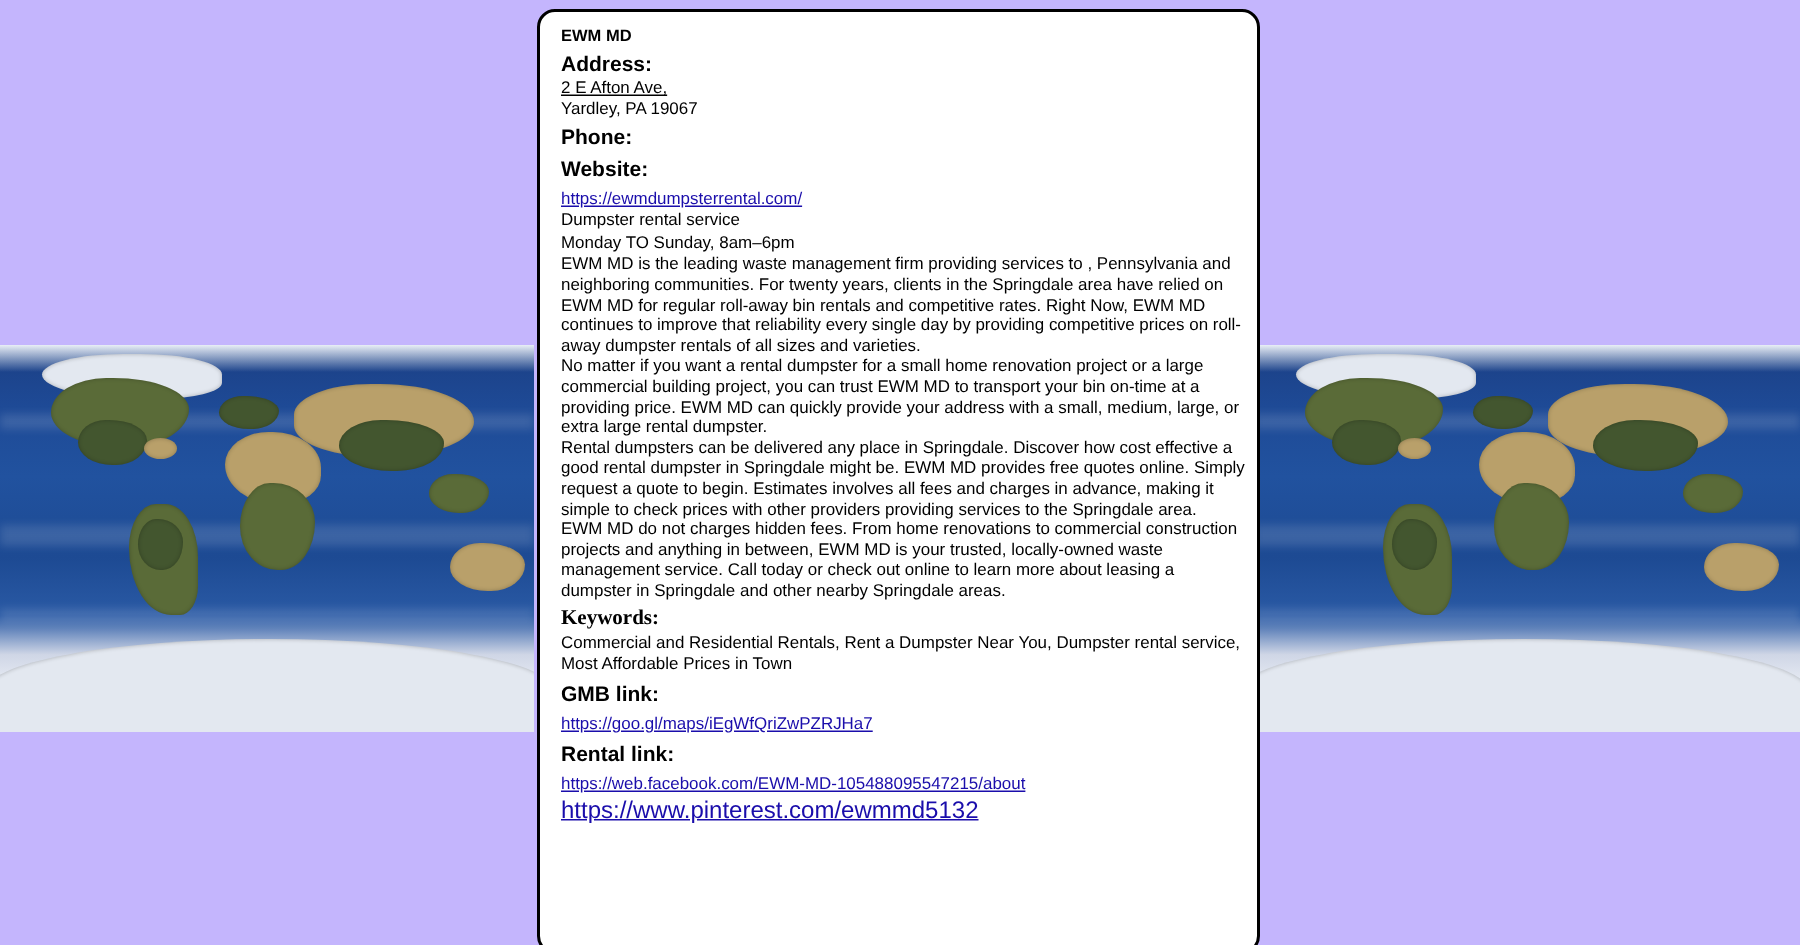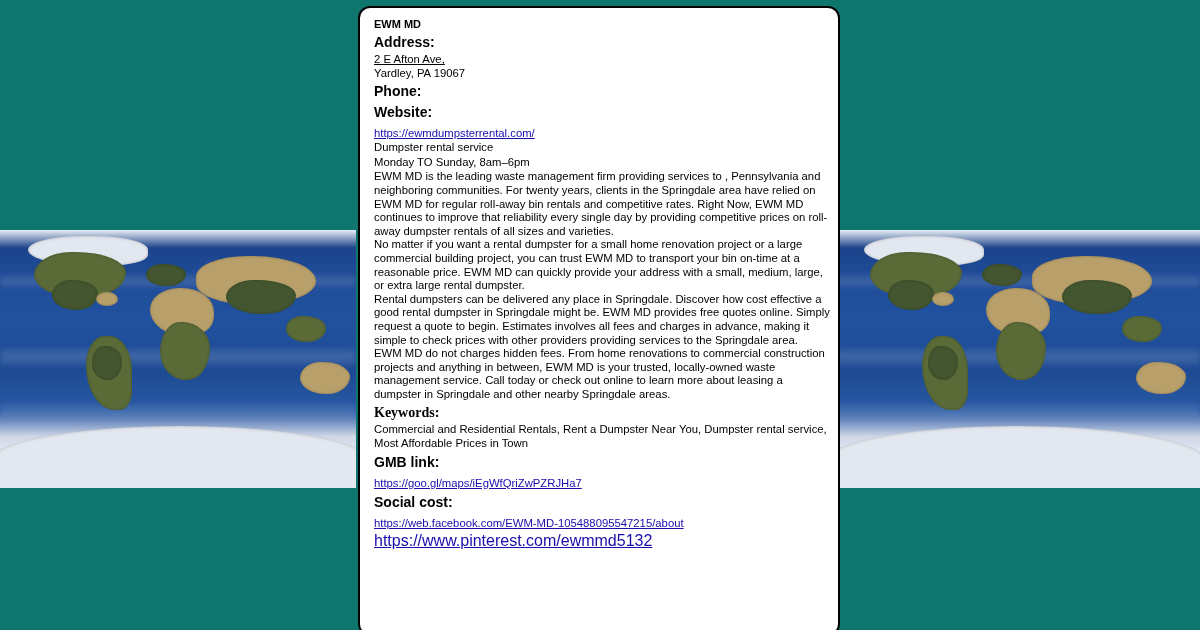--- a/index.html
+++ b/index.html
@@ -8,21 +8,21 @@
     width: 1200px;
     height: 630px;
     overflow: hidden;
     background: #e6e5e3;
     font-family: "Liberation Sans", sans-serif;
   }
   #page {
     position: relative;
     width: 1200px;
     height: 630px;
-    background: #0f766e;
+    background: #c4b5fd;
     overflow: hidden;
   }
 
   
   .map-strip {
     position: absolute;
     top: 230px;
     height: 258px;
     overflow: hidden;
     background: #0f2c63;
@@ -194,29 +194,29 @@
 
     <h2 class="sec">Website:</h2>
     <a class="link" href="#">https://ewmdumpsterrental.com/</a>
 
     <p class="body">Dumpster rental service</p>
 
     <p class="body">Monday TO Sunday, 8am–6pm</p>
 
     <div class="desc-block">
       <p class="body">EWM MD is the leading waste management firm providing services to , Pennsylvania and neighboring communities. For twenty years, clients in the Springdale area have relied on EWM MD for regular roll-away bin rentals and competitive rates. Right Now, EWM MD continues to improve that reliability every single day by providing competitive prices on roll-away dumpster rentals of all sizes and varieties.</p>
-      <p class="body">No matter if you want a rental dumpster for a small home renovation project or a large commercial building project, you can trust EWM MD to transport your bin on-time at a reasonable price. EWM MD can quickly provide your address with a small, medium, large, or extra large rental dumpster.</p>
+      <p class="body">No matter if you want a rental dumpster for a small home renovation project or a large commercial building project, you can trust EWM MD to transport your bin on-time at a providing price. EWM MD can quickly provide your address with a small, medium, large, or extra large rental dumpster.</p>
       <p class="body">Rental dumpsters can be delivered any place in Springdale. Discover how cost effective a good rental dumpster in Springdale might be. EWM MD provides free quotes online. Simply request a quote to begin. Estimates involves all fees and charges in advance, making it simple to check prices with other providers providing services to the Springdale area.</p>
       <p class="body">EWM MD do not charges hidden fees. From home renovations to commercial construction projects and anything in between, EWM MD is your trusted, locally-owned waste management service. Call today or check out online to learn more about leasing a dumpster in Springdale and other nearby Springdale areas.</p>
     </div>
 
     <h2 class="sec pad-top">Keywords:</h2>
     <p class="body">Commercial and Residential Rentals, Rent a Dumpster Near You, Dumpster rental service, Most Affordable Prices in Town</p>
 
     <h2 class="sec">GMB link:</h2>
     <a class="link" href="#">https://goo.gl/maps/iEgWfQriZwPZRJHa7</a>
 
-    <h2 class="sec">Social cost:</h2>
+    <h2 class="sec">Rental link:</h2>
     <a class="link" href="#">https://web.facebook.com/EWM-MD-105488095547215/about</a>
     <a class="link big" href="#">https://www.pinterest.com/ewmmd5132</a>
 
   </div>
 </div>
 
 </body></html>

